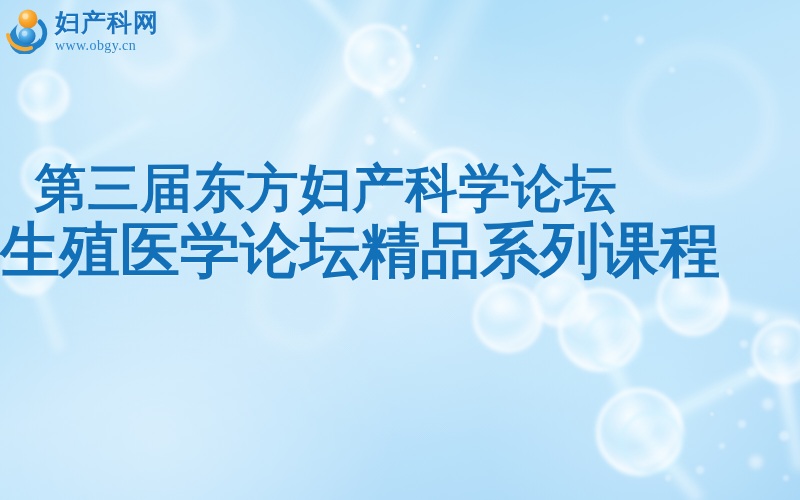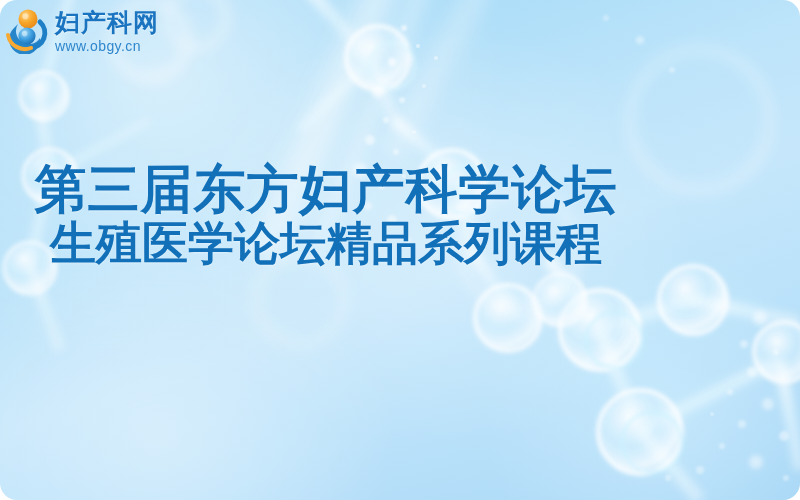--- a/index.html
+++ b/index.html
@@ -5,30 +5,29 @@
   html, body {
     margin: 0;
     padding: 0;
     background: #ffffff;
   }
   #banner {
     position: relative;
     width: 800px;
     height: 500px;
     overflow: hidden;
-    font-family: Liberation Sans, sans-serif;
+    font-family: Liberation Serif, serif;
     background: linear-gradient(160deg,
         #9ed6f7 0%,
         #a9dcf8 18%,
         #bde4fa 40%,
         #c6e7fb 55%,
         #bbe2fa 72%,
         #add9f7 88%,
         #a3d4f5 100%);
-    border-radius: 17px;
   }
 
   
   .wash {
     position: absolute;
     pointer-events: none;
   }
   .wash-tl {
     left: -120px; top: -160px; width: 620px; height: 520px;
     background: radial-gradient(ellipse at 45% 45%, rgba(255,255,255,0.55) 0%, rgba(255,255,255,0.20) 42%, rgba(255,255,255,0) 72%);
@@ -119,21 +118,21 @@
   }
   .headline-line {
     font-size: 52px;
     font-weight: 700;
     color: #1270b9;
     letter-spacing: 1px;
     white-space: nowrap;
     text-shadow: 0 1px 2px rgba(255,255,255,0.35);
   }
   .headline-line.l2 {
-    font-size: 46px;
+    font-size: 60px;
     letter-spacing: 0px;
   }
 </style>
 </head>
 <body>
 
 <div id="banner">
 
   <div class="wash wash-tl"></div>
   <div class="wash wash-mid"></div>

